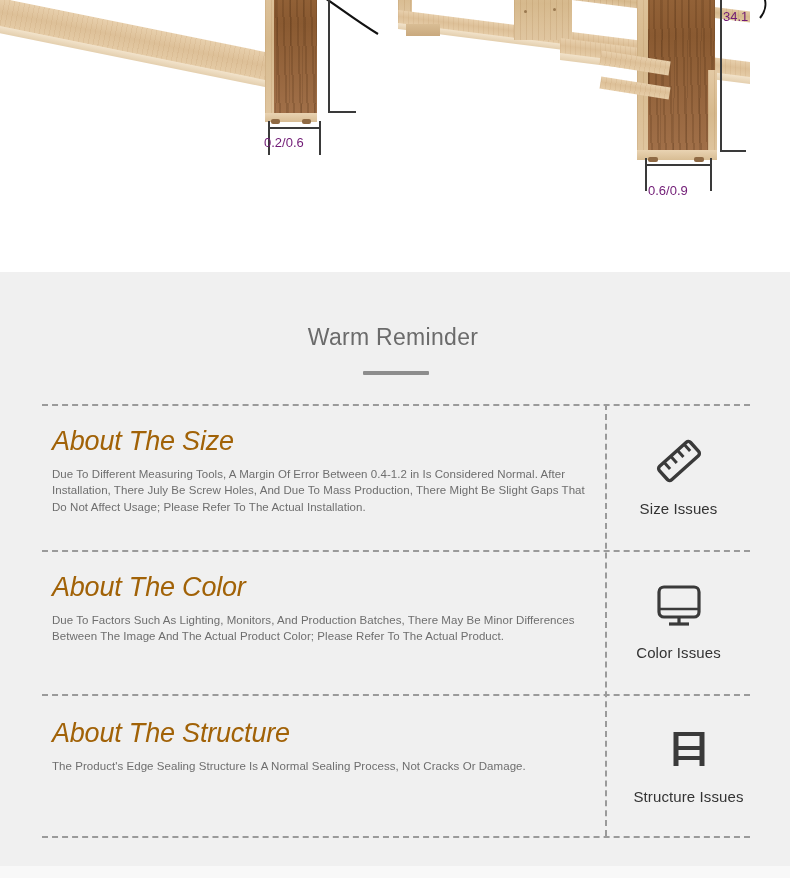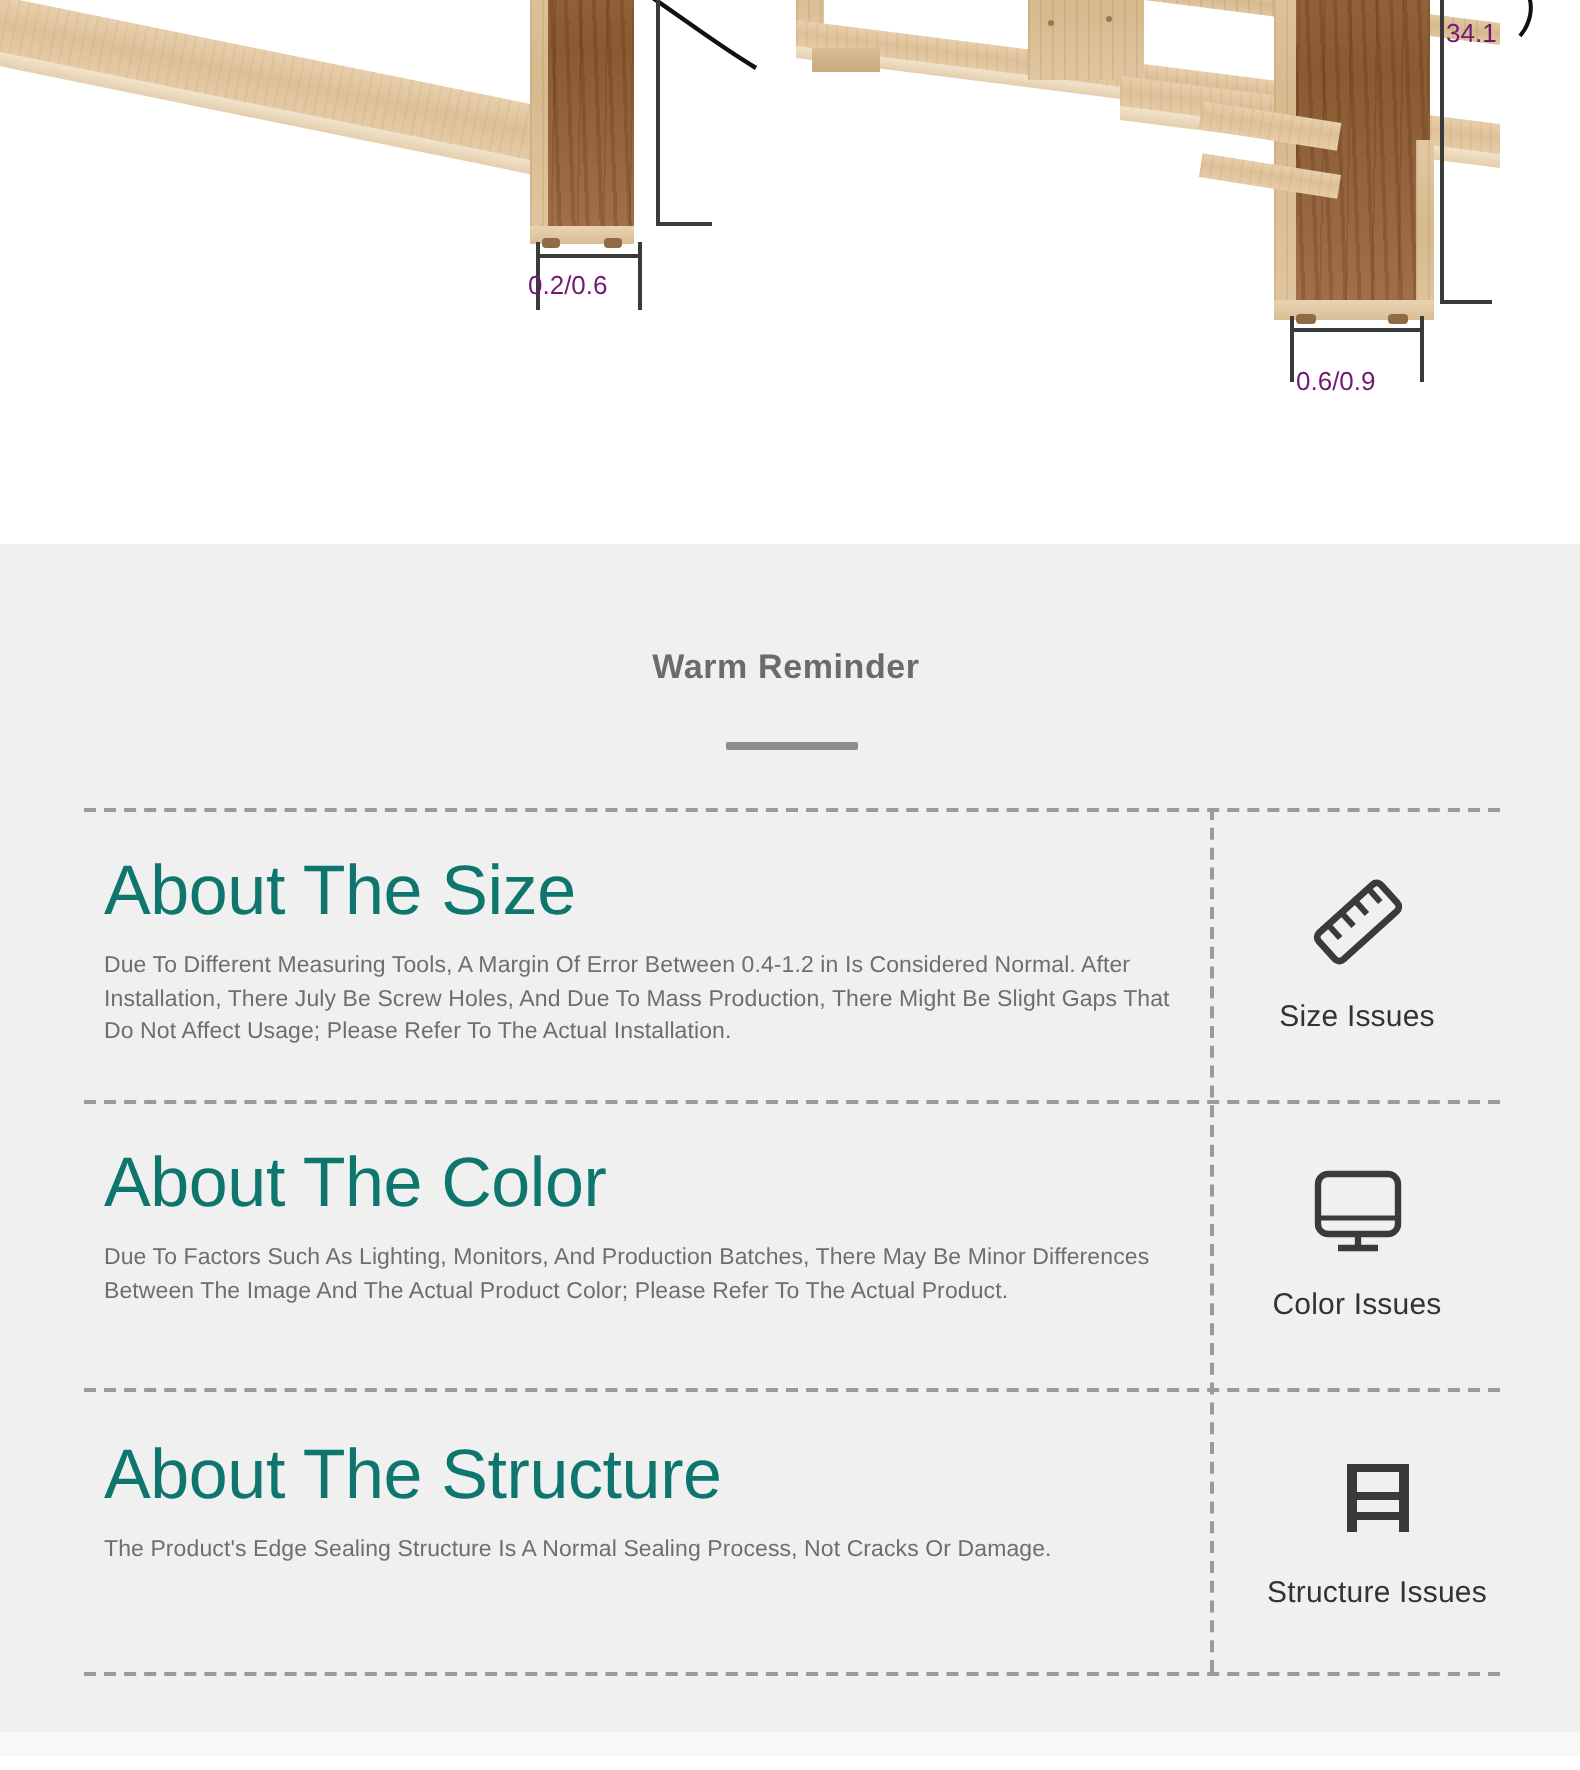--- a/index.html
+++ b/index.html
@@ -73,22 +73,22 @@
     left: 0; top: 272px;
     width: 790px; height: 594px;
     background: #f0f0f0;
   }
 
   .reminder-title {
     position: absolute;
     left: 0; top: 52px;
     width: 786px;
     text-align: center;
-    font-size: 17px;
-    font-weight: 700;
+    font-size: 23px;
+    font-weight: 400;
     color: #6b6b6b;
     letter-spacing: 0.3px;
   }
   .reminder-rule {
     position: absolute;
     left: 363px; top: 99px;
     width: 66px; height: 4px;
     background: #8d8d8d;
     border-radius: 1px;
   }
@@ -112,25 +112,26 @@
   }
 
   .row { position: absolute; left: 0; width: 708px; }
 
   .text-col {
     position: absolute;
     left: 10px;
     width: 545px;
   }
   .row-title {
-    font-size: 35px;
+    font-size: 27px;
     font-weight: 400;
-    color: #0f766e;
+    color: #a16207;
     letter-spacing: -0.2px;
     line-height: 1.15;
+    font-style: italic;
   }
   .row-body {
     margin-top: 9px;
     font-size: 11.5px;
     color: #6e6e6e;
     line-height: 1.42;
     letter-spacing: 0.05px;
   }
 
   .icon-col {

